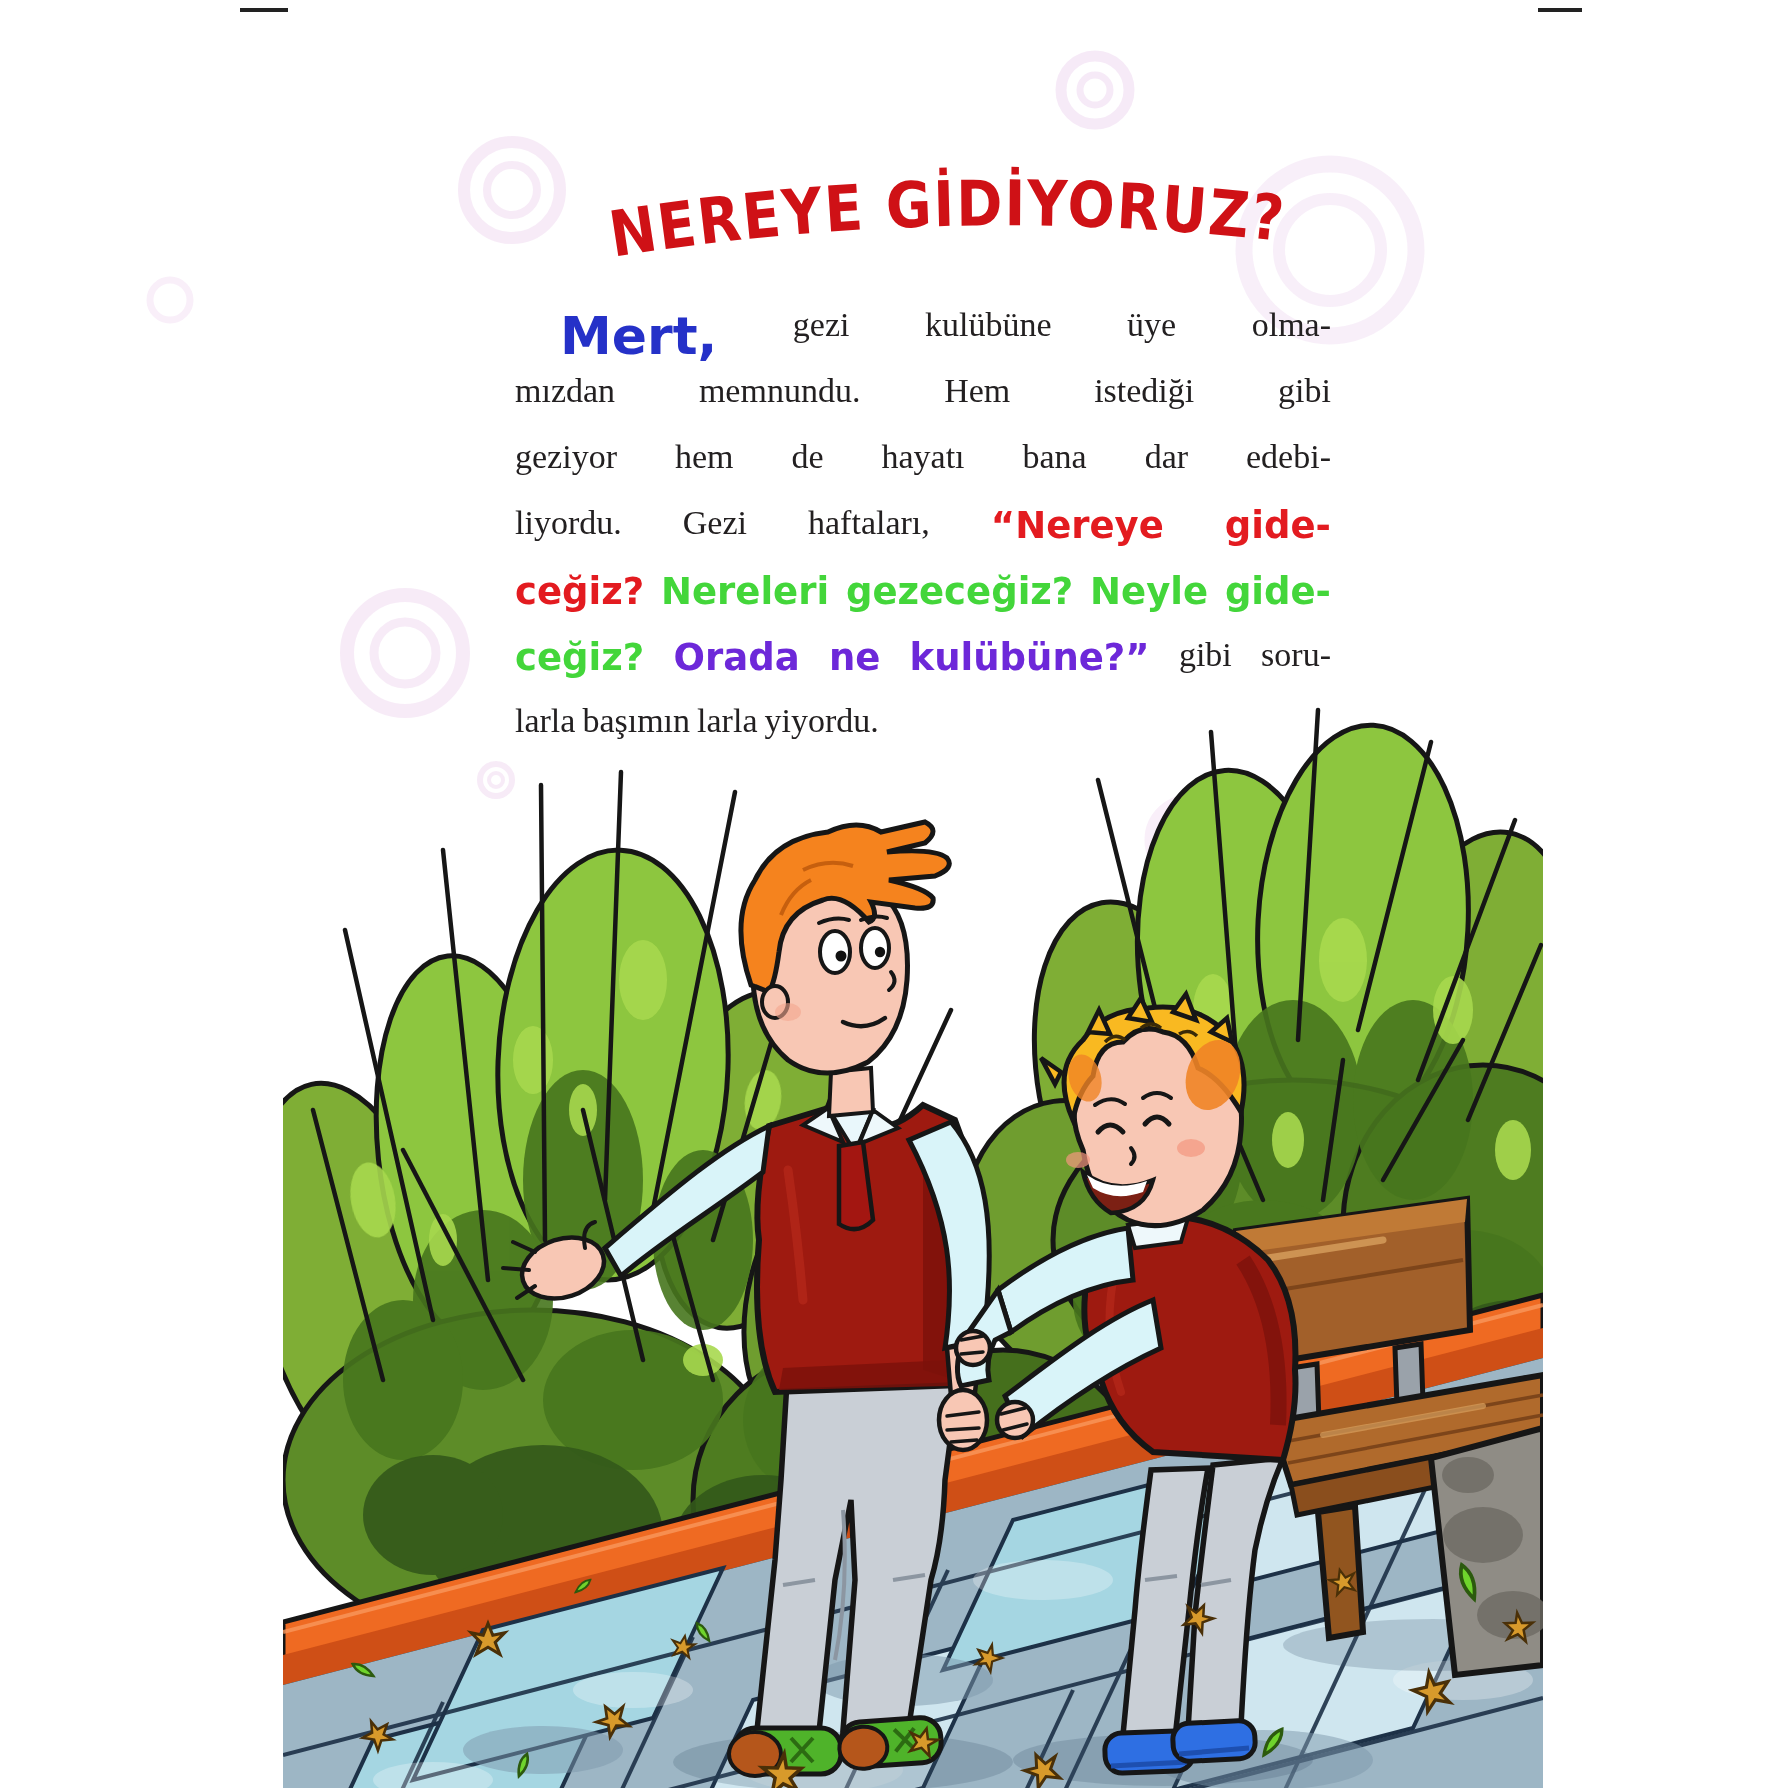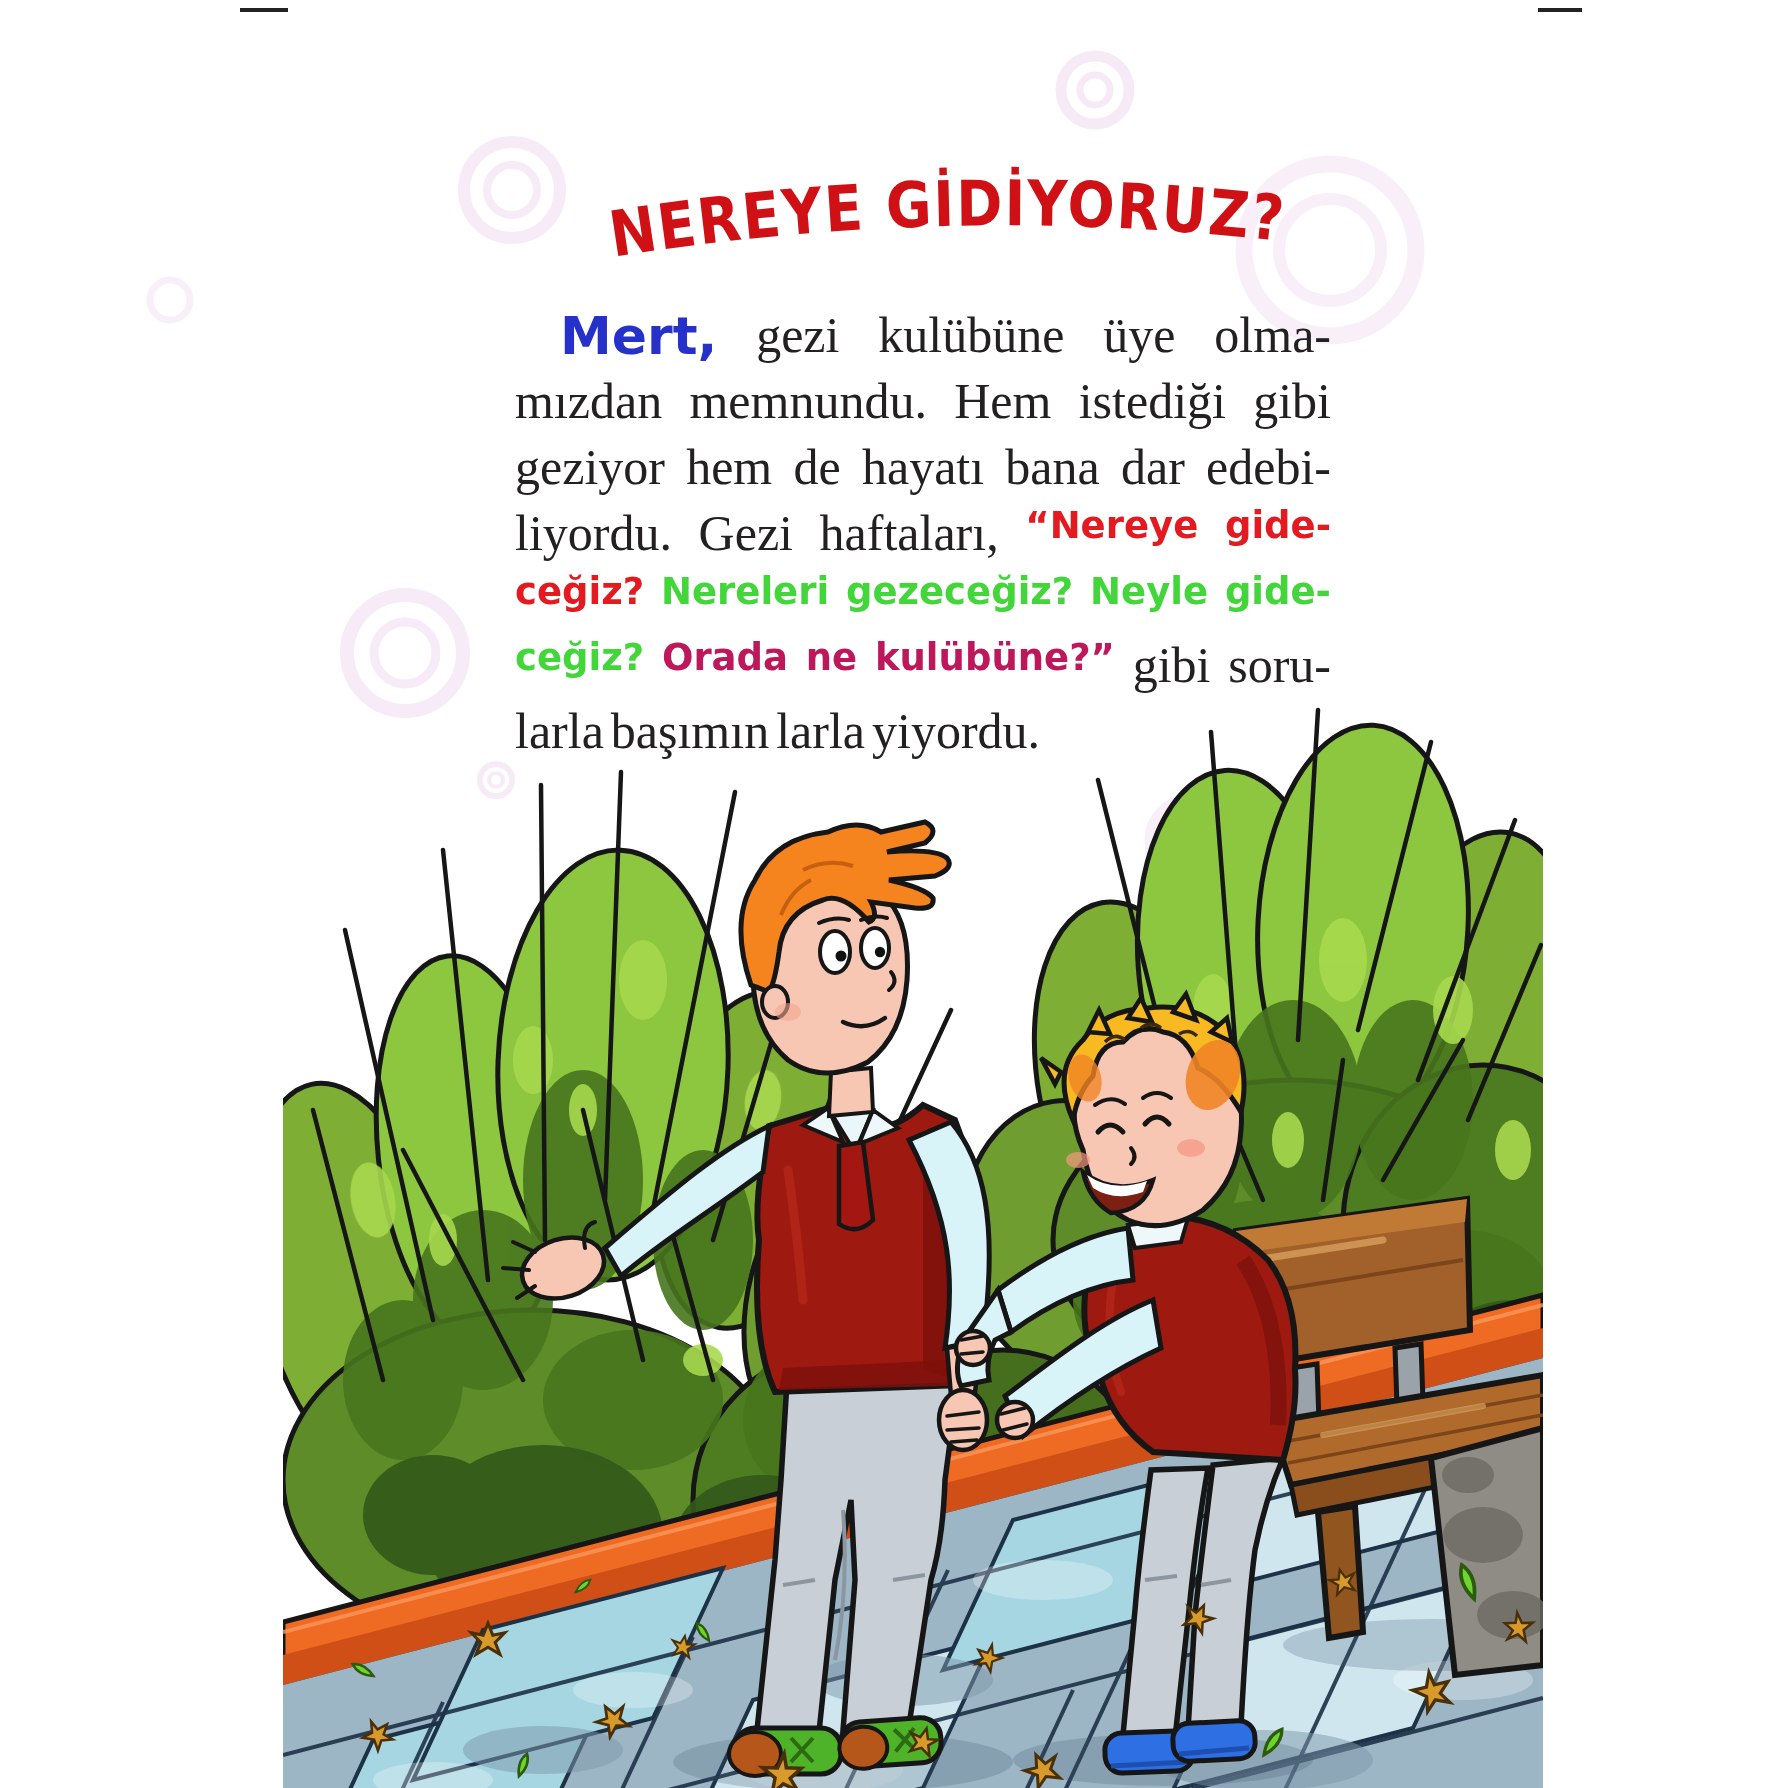--- a/index.html
+++ b/index.html
@@ -12,26 +12,26 @@
   #title-svg{left:592px;top:146px;width:712px;height:140px;}
   #title-svg text{font-family:"DejaVu Sans",sans-serif;font-weight:bold;font-size:63px;
                   letter-spacing:2px;fill:#cf1116;}
 
   
   #story{left:515px;top:306px;width:816px;}
   .line{display:flex;justify-content:space-between;align-items:flex-start;height:66px;}
   .line.first{padding-left:45px;}
   .line.last{justify-content:flex-start;gap:7px;}
   .w{white-space:nowrap;}
-  .w.body{font-family:"Liberation Serif",serif;font-size:50px;color:#232021;}
+  .w.body{font-family:"Liberation Serif",serif;font-size:34px;color:#232021;}
   .w.name{font-family:"DejaVu Sans",sans-serif;font-weight:bold;font-size:52px;color:#2531c8;}
   .w.q-red,.w.q-green,.w.q-blue{font-family:"DejaVu Sans",sans-serif;font-weight:bold;font-size:37px;}
   .w.q-red{color:#e31b20;}
   .w.q-green{color:#43d63a;}
-  .w.q-blue{color:#be185d;}
+  .w.q-blue{color:#6d28d9;}
 
   
   #ornaments{left:0;top:0;width:1788px;height:1788px;}
   #scene{left:283px;top:680px;width:1260px;height:1108px;}
   .ln{stroke:#161616;stroke-linecap:round;stroke-linejoin:round;fill:none;}
 </style>
 </head>
 <body>
 
 <div class="page">

